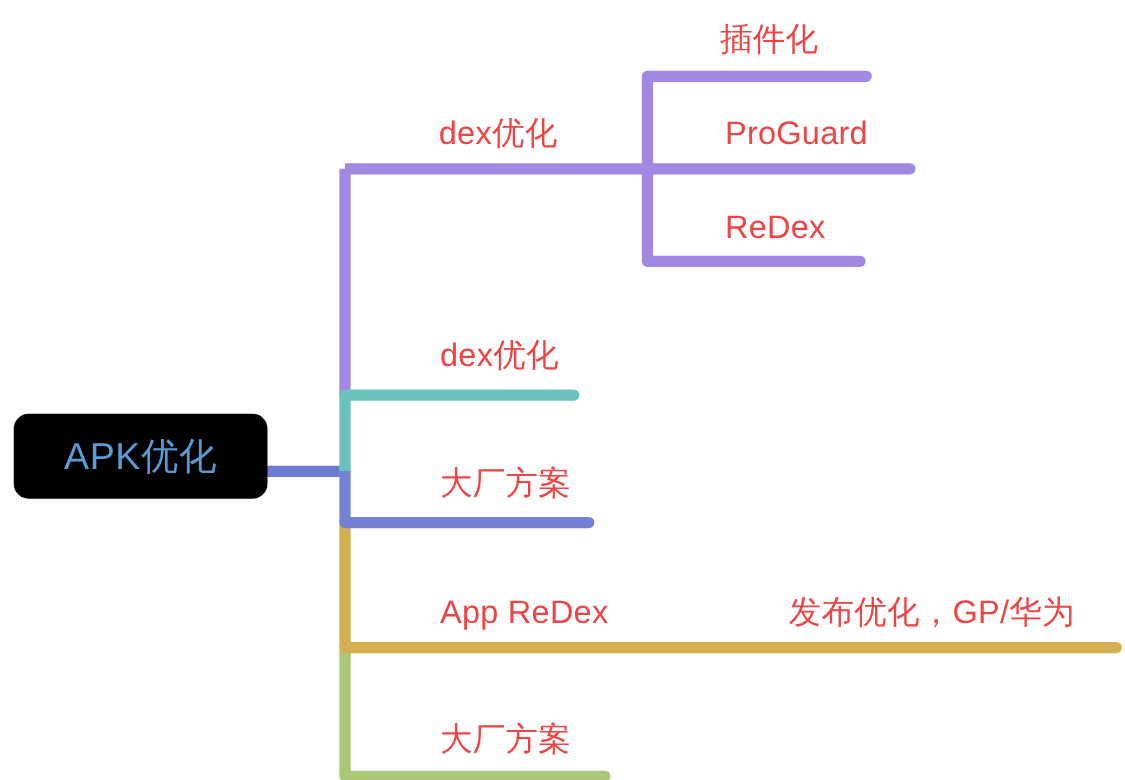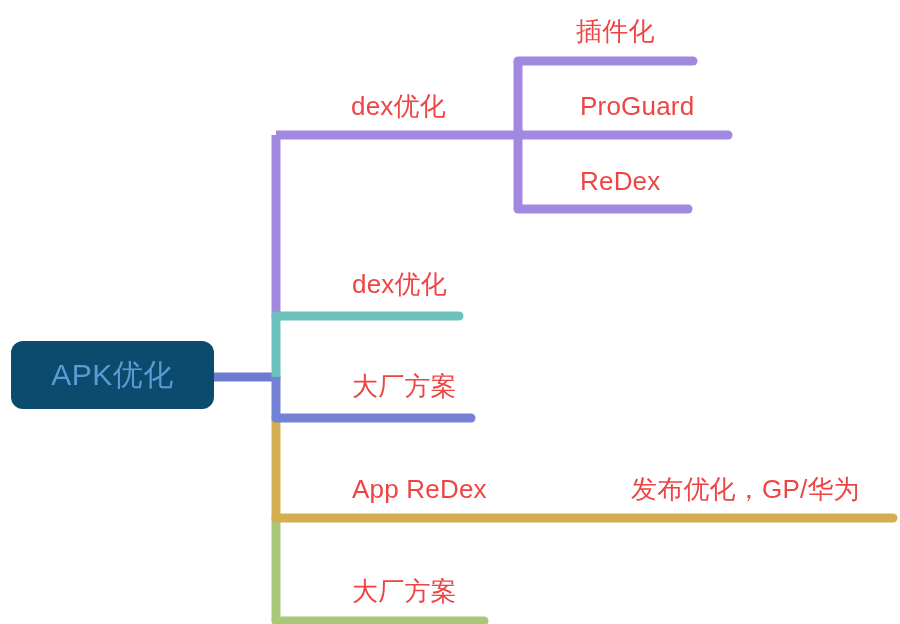--- a/index.html
+++ b/index.html
@@ -32,24 +32,24 @@
     white-space: nowrap;
     color: #ef4444;
     font-size: 26px;
     font-weight: 400;
     letter-spacing: 0.2px;
     line-height: 1;
   }
   .root-node {
     position: absolute;
     left: 11px;
-    top: 341px;
+    top: 331px;
     width: 203px;
     height: 68px;
-    background: #0c4a6e;
+    background: #000000;
     border-radius: 12px;
   }
   .root-label {
     position: absolute;
     left: 0;
     top: 0;
     width: 203px;
     height: 68px;
     display: flex;
     align-items: center;

